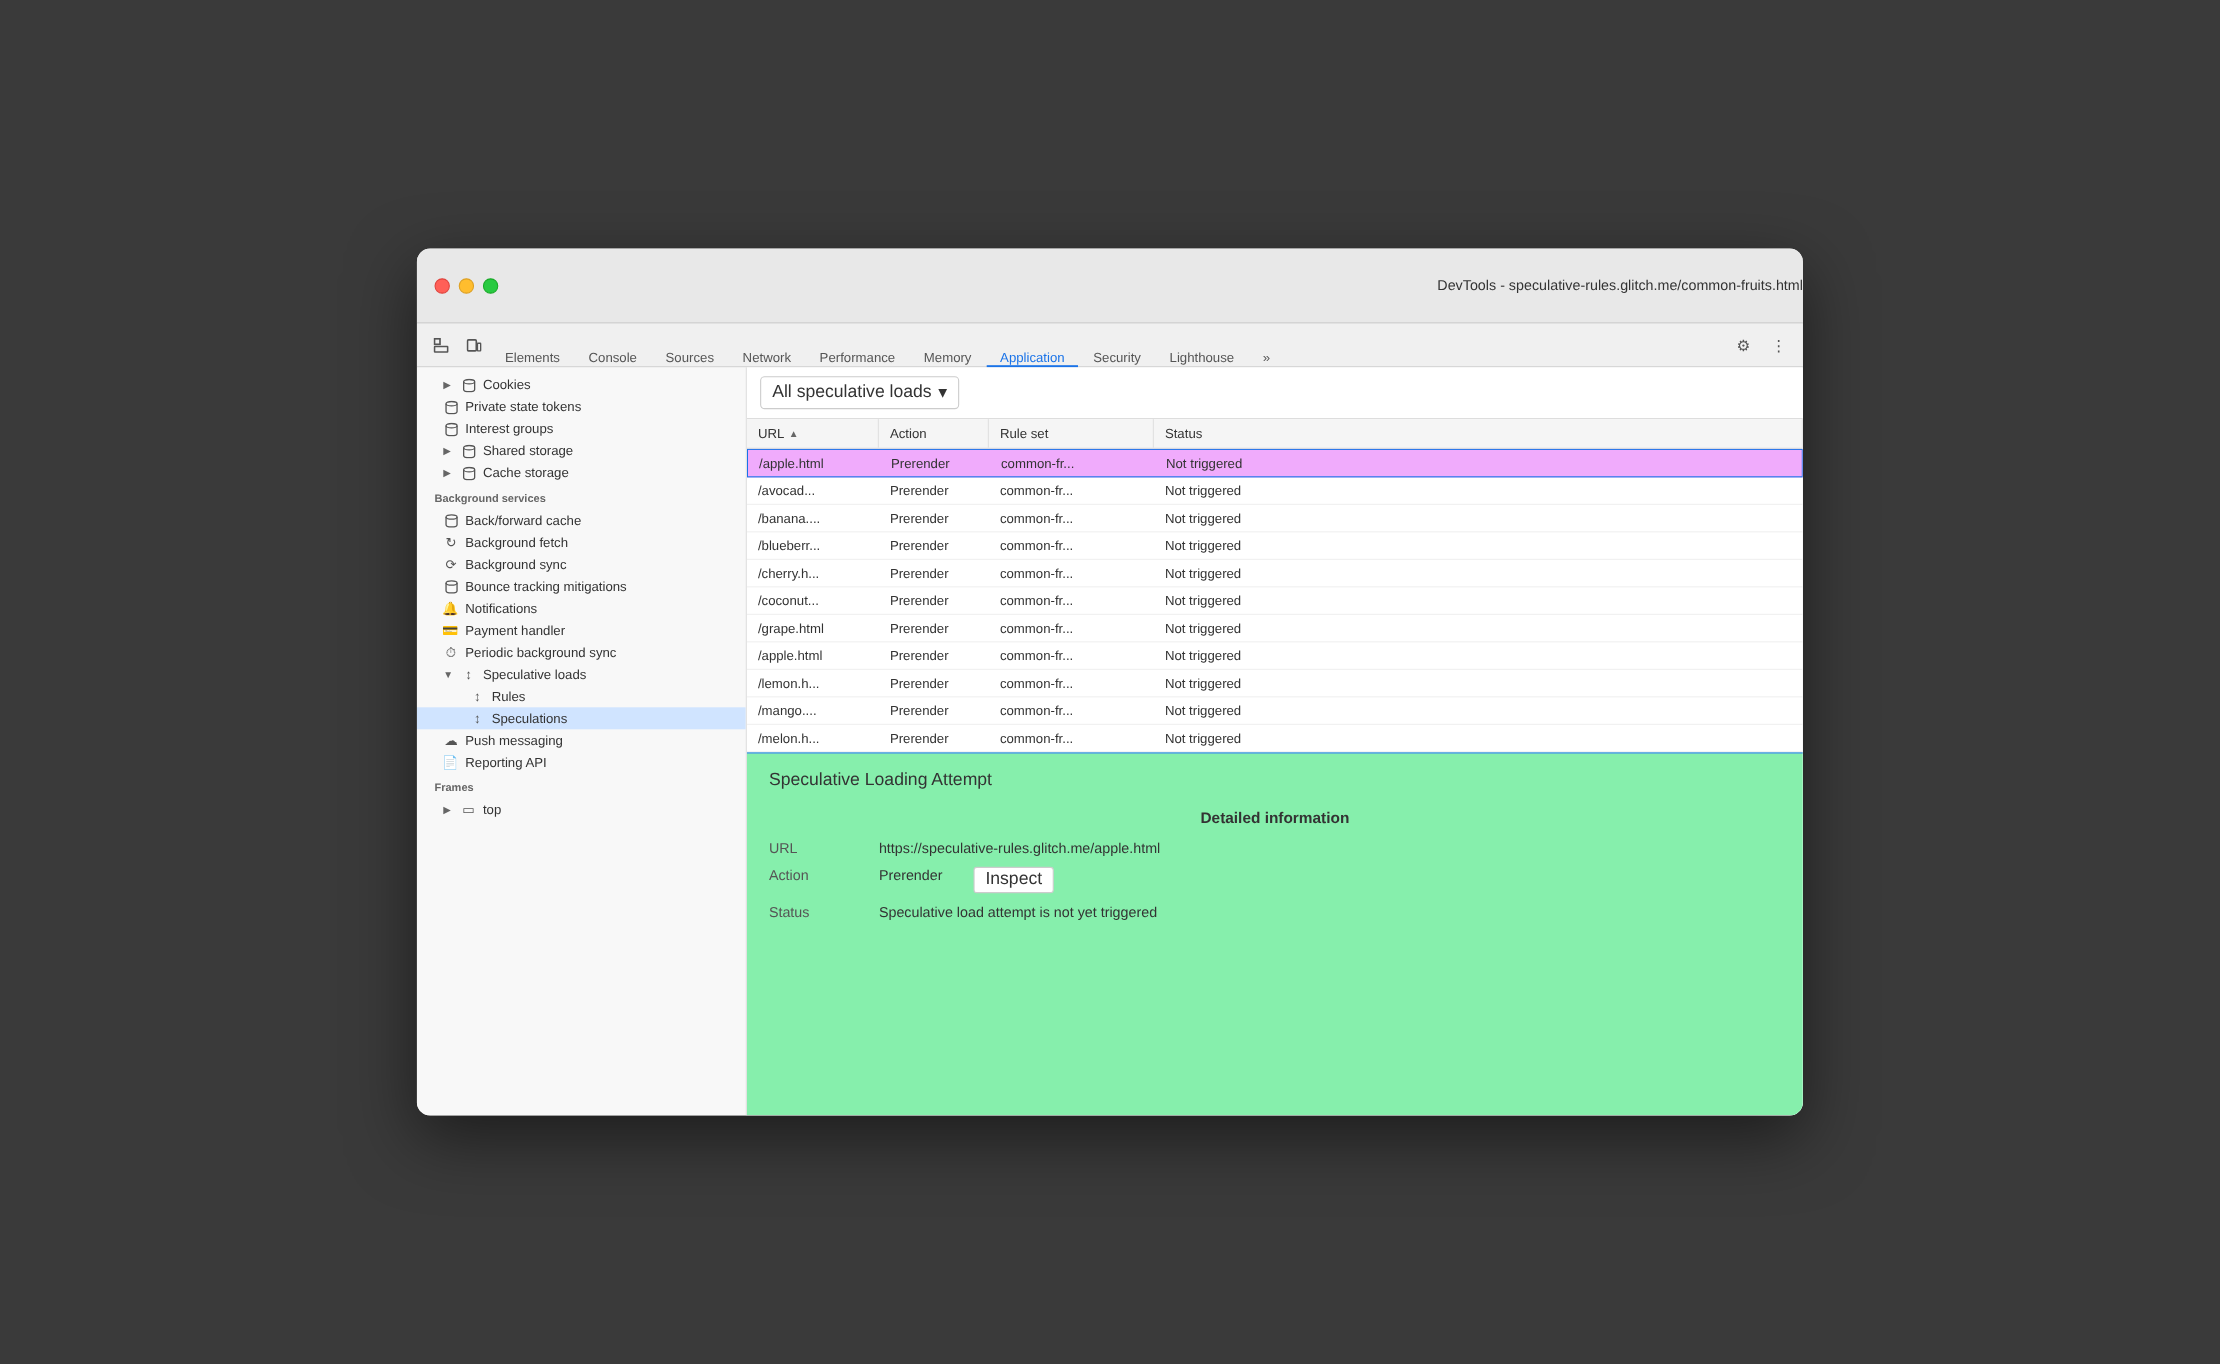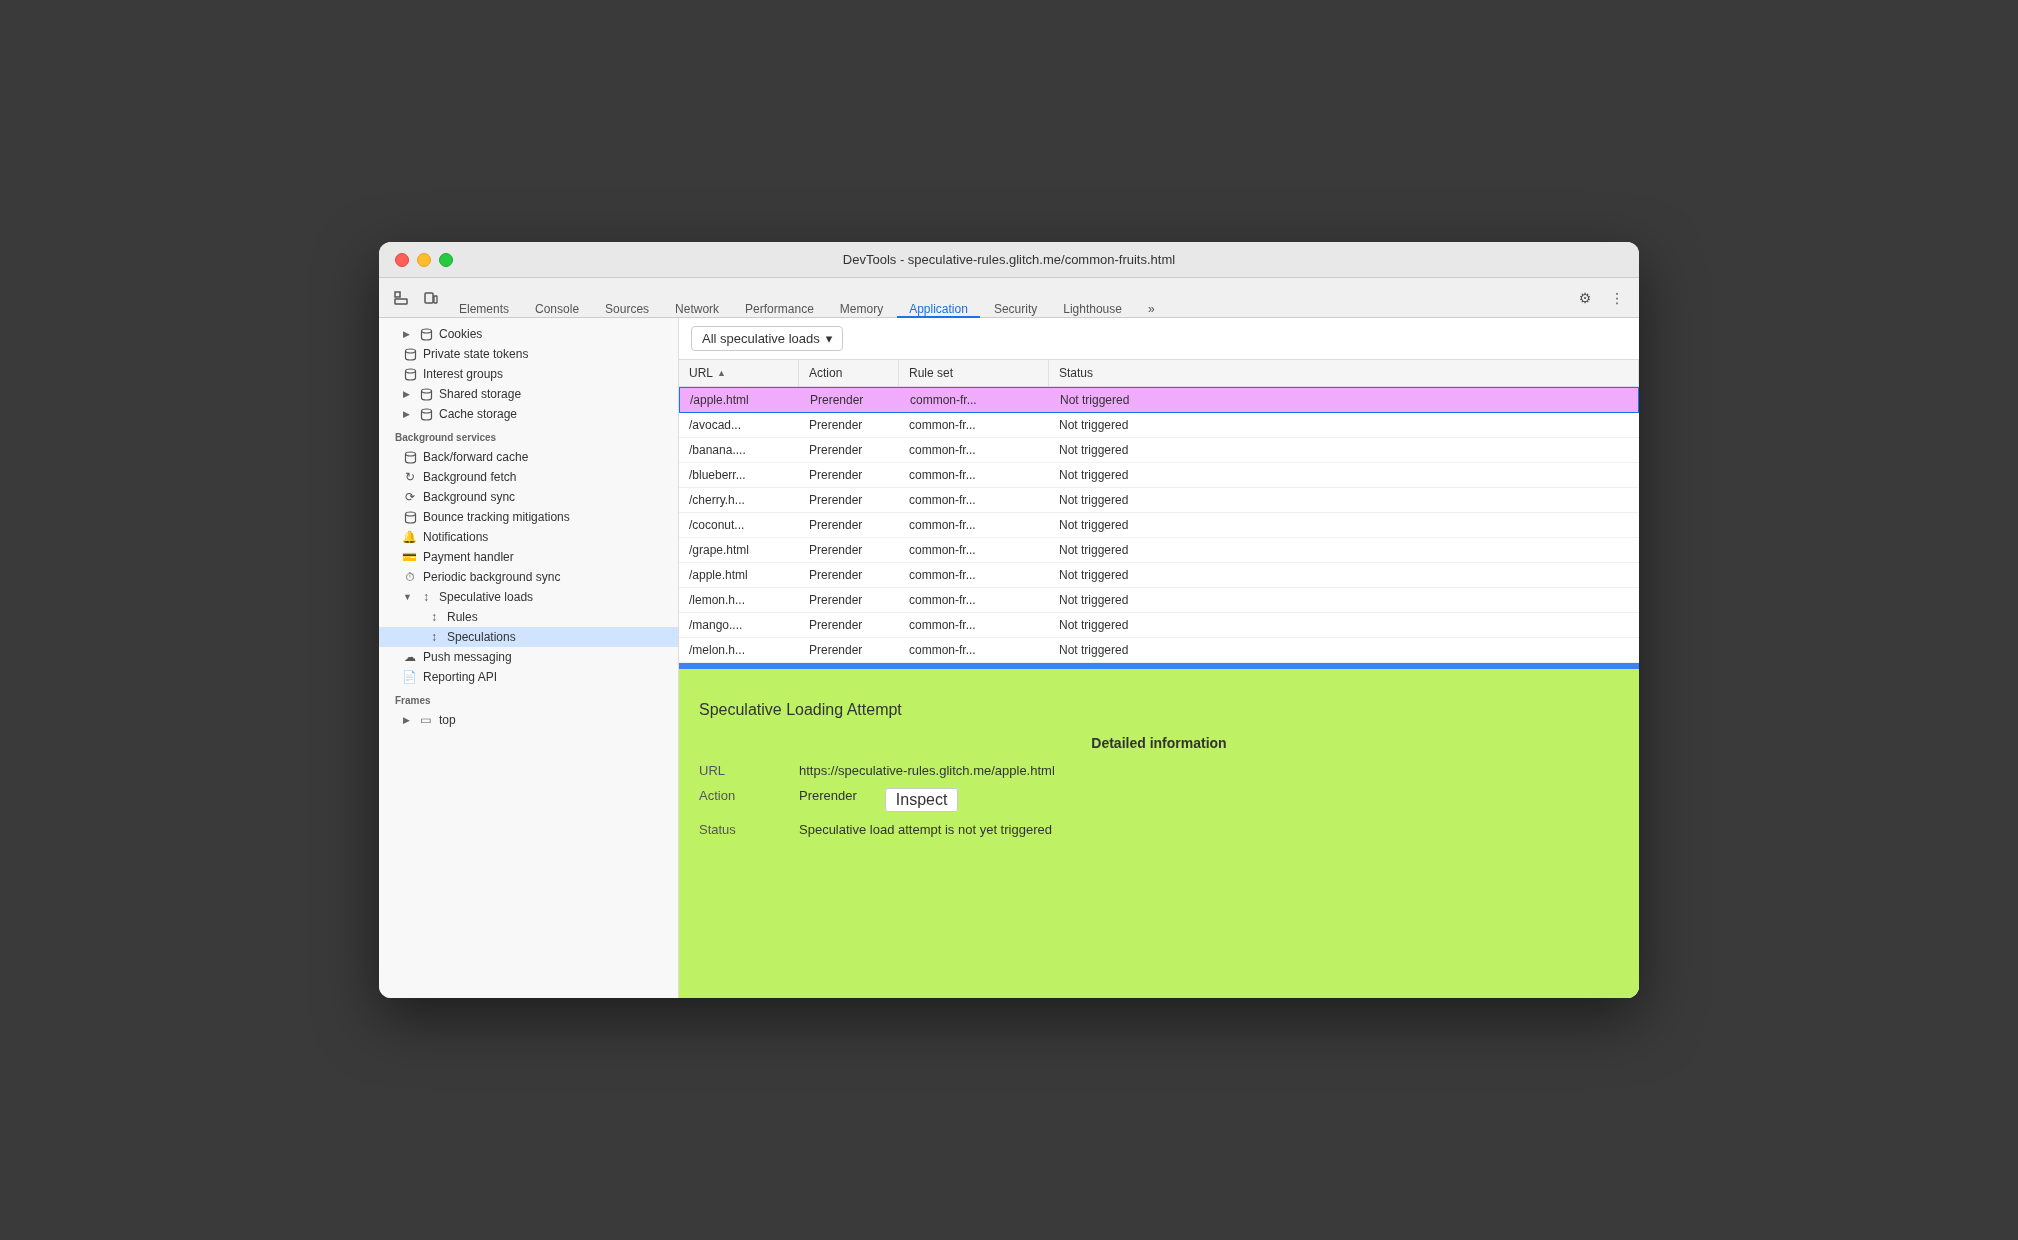--- a/index.html
+++ b/index.html
@@ -13,24 +13,24 @@
     }
     .window {
       width: 1260px;
       background: #f5f5f5;
       border-radius: 12px;
       box-shadow: 0 20px 60px rgba(0,0,0,0.5);
       overflow: hidden;
     }
     .titlebar {
       background: #e8e8e8;
-      height: 36px;
-      display: flex;
-      align-items: center;
-      justify-content: center;
+      height: 68px;
+      display: flex;
+      align-items: center;
+      justify-content: flex-end;
       position: relative;
       border-bottom: 1px solid #ccc;
     }
     .traffic-lights {
       position: absolute;
       left: 16px;
       display: flex;
       gap: 8px;
     }
     .traffic-light {
@@ -149,21 +149,21 @@
       background: #fff;
     }
     .dropdown-btn {
       display: flex;
       align-items: center;
       gap: 6px;
       padding: 4px 10px;
       border: 1px solid #ccc;
       border-radius: 4px;
       background: #fff;
-      font-size: 13px;
+      font-size: 16px;
       cursor: pointer;
       color: #333;
     }
     .table-header {
       display: grid;
       grid-template-columns: 120px 100px 150px 1fr;
       background: #f5f5f5;
       border-bottom: 1px solid #ddd;
       font-size: 12px;
       font-weight: 500;
@@ -191,24 +191,24 @@
     .table-row.selected { background: #f0abfc; border: 1px solid #1a73e8; }
     .table-cell {
       padding: 5px 10px;
       overflow: hidden;
       text-overflow: ellipsis;
       white-space: nowrap;
       color: #333;
     }
     .details-panel {
       flex: 1;
-      border-top: 6px solid #3b82f6;
-      padding: 32px 20px;
+      border-top: 1px solid #3b82f6;
+      padding: 16px 20px;
       overflow-y: auto;
-      background: #bef264;
+      background: #86efac;
     }
     .details-title {
       font-size: 16px;
       font-weight: 400;
       color: #333;
       margin-bottom: 16px;
     }
     .details-section-title {
       font-size: 14px;
       font-weight: 600;

